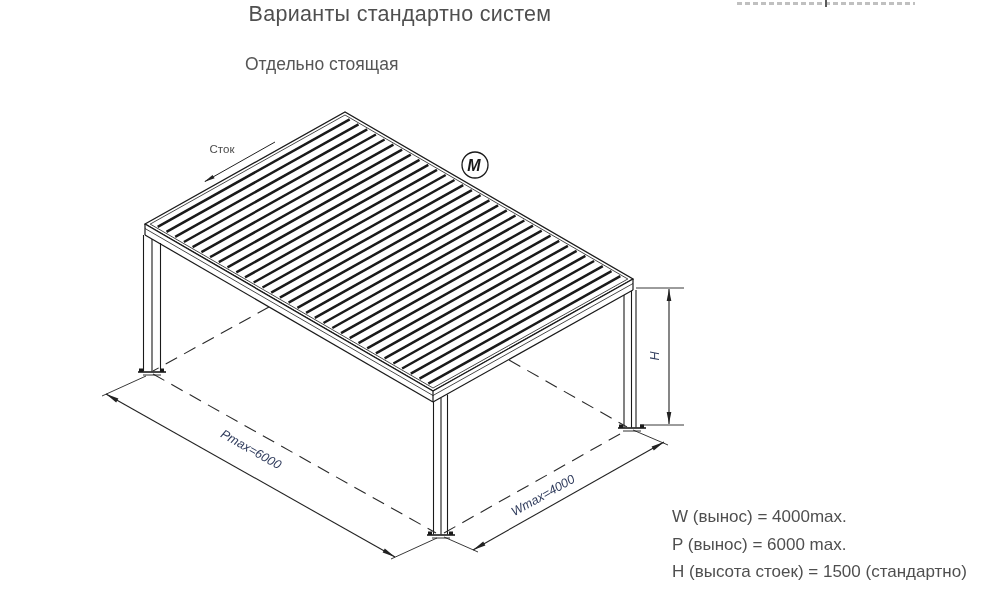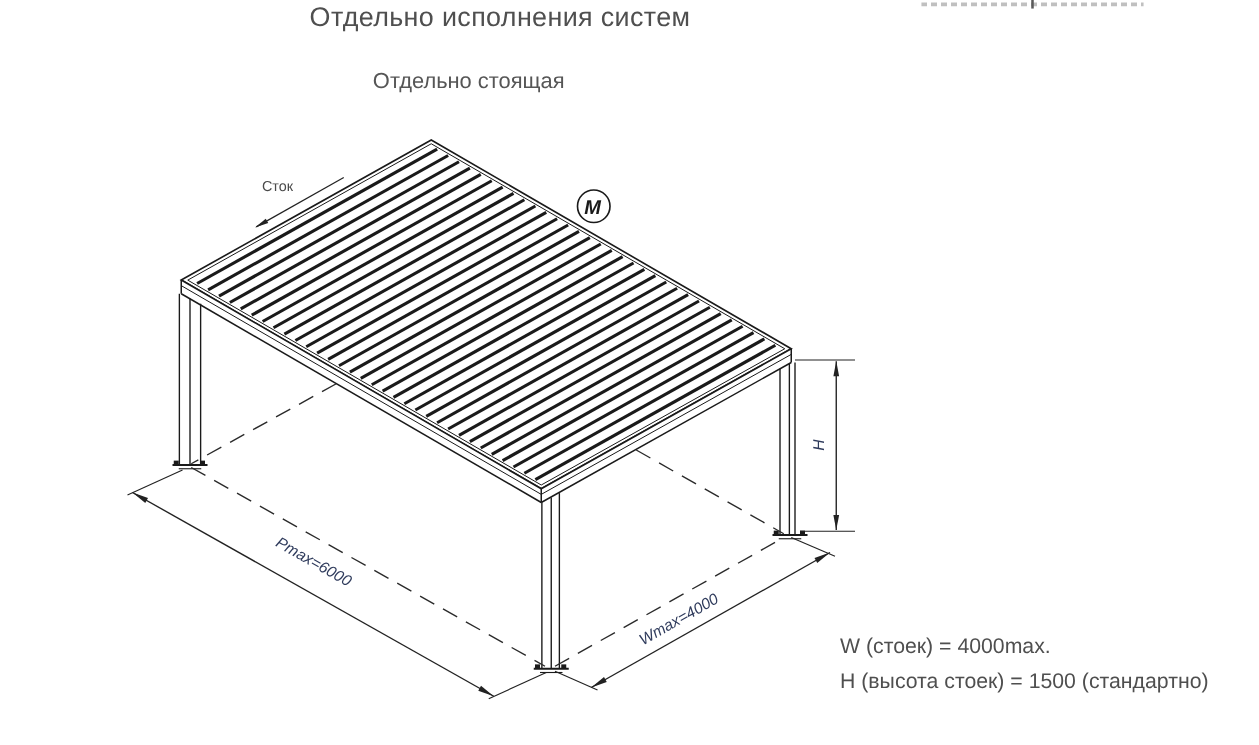--- a/index.html
+++ b/index.html
@@ -1,21 +1,21 @@
 <!DOCTYPE html>
 <html><head>
 <meta charset="utf-8">
 <style>
   html,body{margin:0;padding:0;background:#fff;}
   .stage{position:relative;width:1007px;height:596px;background:#fff;overflow:hidden;
          font-family:"Liberation Sans",sans-serif;}
   svg{position:absolute;left:0;top:0;}
   .page-title{position:absolute;left:130px;top:2px;width:540px;text-align:center;
               font-size:21.5px;letter-spacing:.3px;color:#4f4f4f;}
-  .subtitle{position:absolute;left:245px;top:52px;width:260px;text-align:center;color:#565656;}
+  .subtitle{position:absolute;left:245px;top:52px;width:260px;color:#565656;}
   .subtitle .l1{font-size:17.5px;line-height:25px;}
   .subtitle .l2{font-size:16.5px;line-height:25px;letter-spacing:.5px;}
   .specs{position:absolute;left:672px;top:503px;color:#4f4f4f;font-size:17px;line-height:27.5px;white-space:nowrap;}
   .clipped-frag{position:absolute;left:737px;top:0;width:178px;height:7px;overflow:hidden;}
   .clipped-frag .marks{position:absolute;bottom:2px;left:0;right:0;height:3px;opacity:.75;
       background:repeating-linear-gradient(90deg,#ababab 0 5px,rgba(0,0,0,0) 5px 8px);}
   .clipped-frag .sep{position:absolute;left:88px;top:0;width:2px;height:7px;background:#5a5a5a;}
   text{font-family:"Liberation Sans",sans-serif;}
   .dimtext{font-style:italic;font-size:12.5px;}
   .draintext{font-size:11.5px;}
@@ -150,28 +150,29 @@
       <polygon points="204,182 214.6,178.3 212.6,174.9" fill="#222222"></polygon>
       <text class="draintext" x="222" y="153" text-anchor="middle" fill="#4a4a4a">Сток</text>
     </g>
 
     <g>
       <circle cx="475" cy="165" r="13" fill="#ffffff" stroke="#1a1a1a" stroke-width="1.3"></circle>
       <text class="mtext" x="474" y="171" text-anchor="middle" fill="#1a1a1a">M</text>
     </g>
   </svg>
 
-  <div class="page-title">Отдельно исполнения систем</div>
+  <div class="page-title">Варианты стандартно систем</div>
 
   <div class="subtitle">
     <div class="l1">Отдельно стоящая</div>
   </div>
 
   <div class="specs">
-    <div>W (стоек) = 4000max.</div>
+    <div>W (вынос) = 4000max.</div>
+    <div>P (вынос) = 6000 max.</div>
     <div>H (высота стоек) = 1500 (стандартно)</div>
   </div>
 
   <div class="clipped-frag">
     <div class="marks"></div>
     <div class="sep"></div>
   </div>
 
 </div>
 

